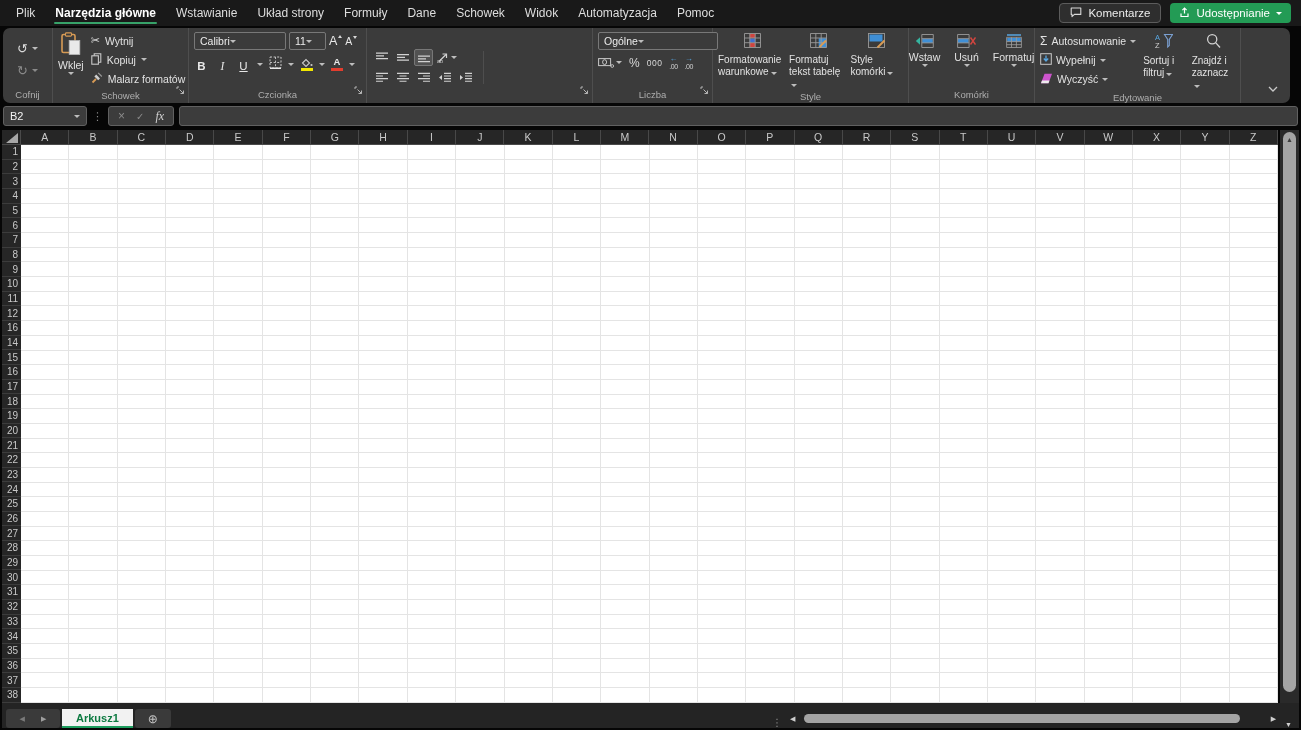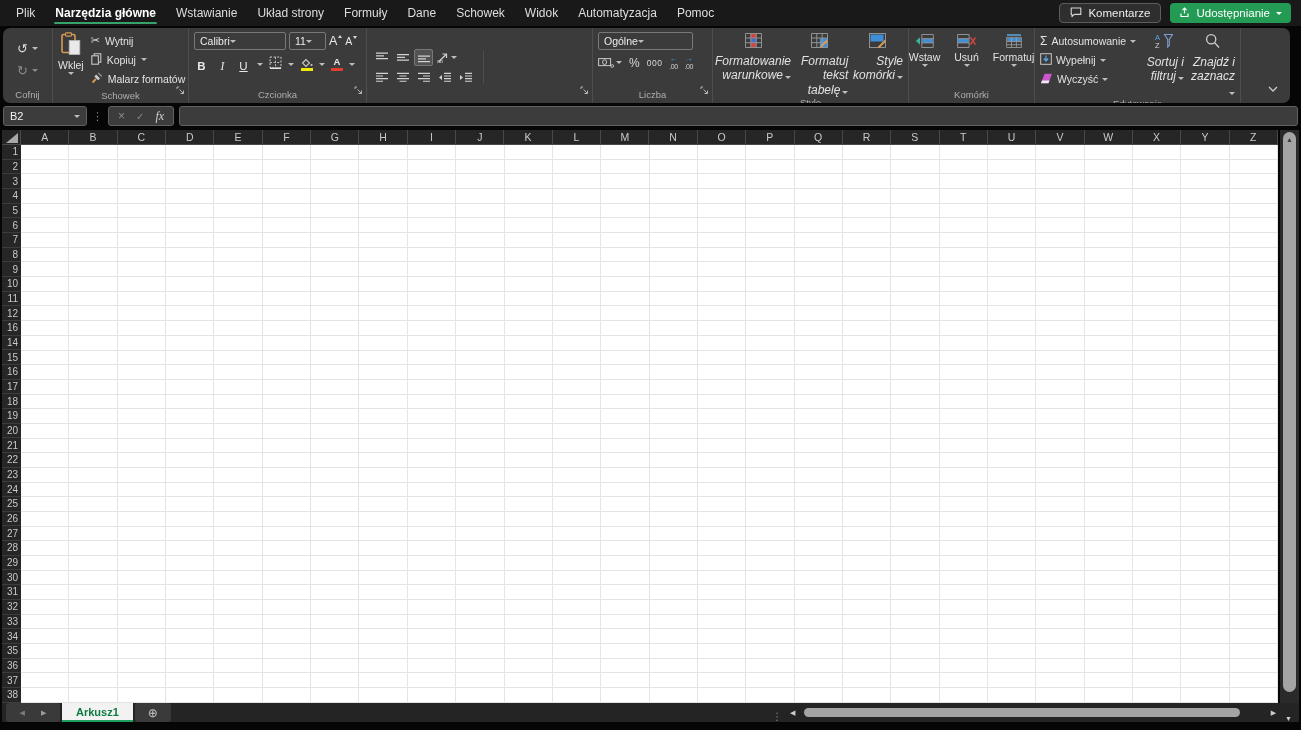--- a/index.html
+++ b/index.html
@@ -45,21 +45,21 @@
   .clip-wrap { display:flex; gap:7px; align-items:flex-start; }
   .bigbtn { display:flex; flex-direction:column; align-items:center; gap:1px;
             font-size:10.5px; color:#e2e2e2; white-space:nowrap; }
   .clip-col { display:flex; flex-direction:column; gap:2px; justify-content:center; }
 
   .font-col, .num-col { display:flex; flex-direction:column; gap:5px; width:100%; }
   .frow { display:flex; align-items:center; gap:3px; }
   .combo { height:18px; border:1px solid #787878; border-radius:2px; background:#3b3b3b;
            display:flex; align-items:center; justify-content:flex-start;
            padding:0 5px; font-size:10.5px; color:#ececec; }
-  .combo-font { width:92px; } .combo-size { width:37px; } .combo-num { width:95px; }
+  .combo-font { width:92px; } .combo-size { width:37px; } .combo-num { width:120px; }
   .fa { font-size:12.5px; color:#e8e8e8; display:inline-flex; align-items:flex-start; }
   .fa.small { font-size:10.5px; }
   .tri-up { width:0; height:0; border-left:2.5px solid transparent; border-right:2.5px solid transparent;
             border-bottom:3px solid #d8d8d8; margin:1px 0 0 1px; }
   .tri-dn { width:0; height:0; border-left:2.5px solid transparent; border-right:2.5px solid transparent;
             border-top:3px solid #d8d8d8; margin:1px 0 0 1px; }
   .fmt-btn { min-width:15px; height:16px; display:flex; align-items:flex-end; justify-content:center;
              font-size:11.5px; color:#e8e8e8; }
   .fmt-b { font-weight:bold; }
   .fmt-i { font-style:italic; font-family:"Liberation Serif", serif; }
@@ -79,21 +79,21 @@
 
   .dec { display:flex; flex-direction:column; align-items:center; line-height:1; }
   .darr { font-size:8px; color:#58a6e0; }
   .dnum { font-size:7px; color:#d2d2d2; letter-spacing:-0.5px; }
   .num-row { display:flex; align-items:center; gap:7px; }
   .pct { font-size:12px; color:#d9d9d9; }
   .comma3 { font-size:8.5px; color:#d9d9d9; letter-spacing:0.5px; }
 
   .style-row { display:flex; gap:3px; width:100%; justify-content:center; align-items:flex-start; }
   .bigbtn2 { display:flex; flex-direction:column; align-items:center; gap:2px; }
-  .bl2 { font-size:12px; line-height:1.2; text-align:right; color:#e2e2e2;font-style:italic; }
+  .bl2 { font-size:10px; line-height:1.2; text-align:left; color:#e2e2e2; }
   .bl2 .cv { margin-left:2px; }
 
   .cells-row { display:flex; gap:14px; width:100%; justify-content:center; }
 
   .edit-wrap { display:flex; gap:7px; align-items:flex-start; width:100%; }
   .edit-col { display:flex; flex-direction:column; gap:3px; }
   .edit-col .srow { height:16px; gap:4px; }
   .sigma { font-size:12px; color:#e2e2e2; }
 
   .rib-end { flex:1; border-right:none; position:relative; }
@@ -133,21 +133,21 @@
       #ffffff; }
 
   
   .vscroll { position:absolute; top:130px; left:1280px; width:19px; height:573px; background:#2a2a2a; }
   .vthumb { position:absolute; left:3px; top:2px; width:13px; height:560px;
             background:#a4a4a4; border-radius:7px; }
   .vthumb-arrow { position:absolute; top:4px; left:0; width:100%; text-align:center;
             font-size:7px; color:#3c3c3c; }
 
   
-  .sheetbar { position:absolute; top:703px; left:2px; width:1297px; height:19px;
+  .sheetbar { position:absolute; top:703px; left:2px; width:1297px; height:25px;
               background:#242424; display:flex; align-items:flex-end; }
   .nav-pill { margin-left:4px; width:54px; height:19px; background:#3a3a3a; border-radius:3px;
               display:flex; align-items:center; justify-content:center; gap:16px;
               font-size:7px; color:#9d9d9d; }
   .sheet-tab { height:19px; background:#f2f2f2; color:#0d7a41; font-weight:bold; font-size:11px;
                display:flex; align-items:center; padding:0 14px; margin-left:2px;
                border-bottom:2px solid #1e9e5f; }
   .plus-pill { width:36px; height:19px; background:#3a3a3a; border-radius:3px; margin-left:2px;
                display:flex; align-items:center; justify-content:center; font-size:12px; color:#c4c4c4; }
   .sb-spacer { flex:1; }

